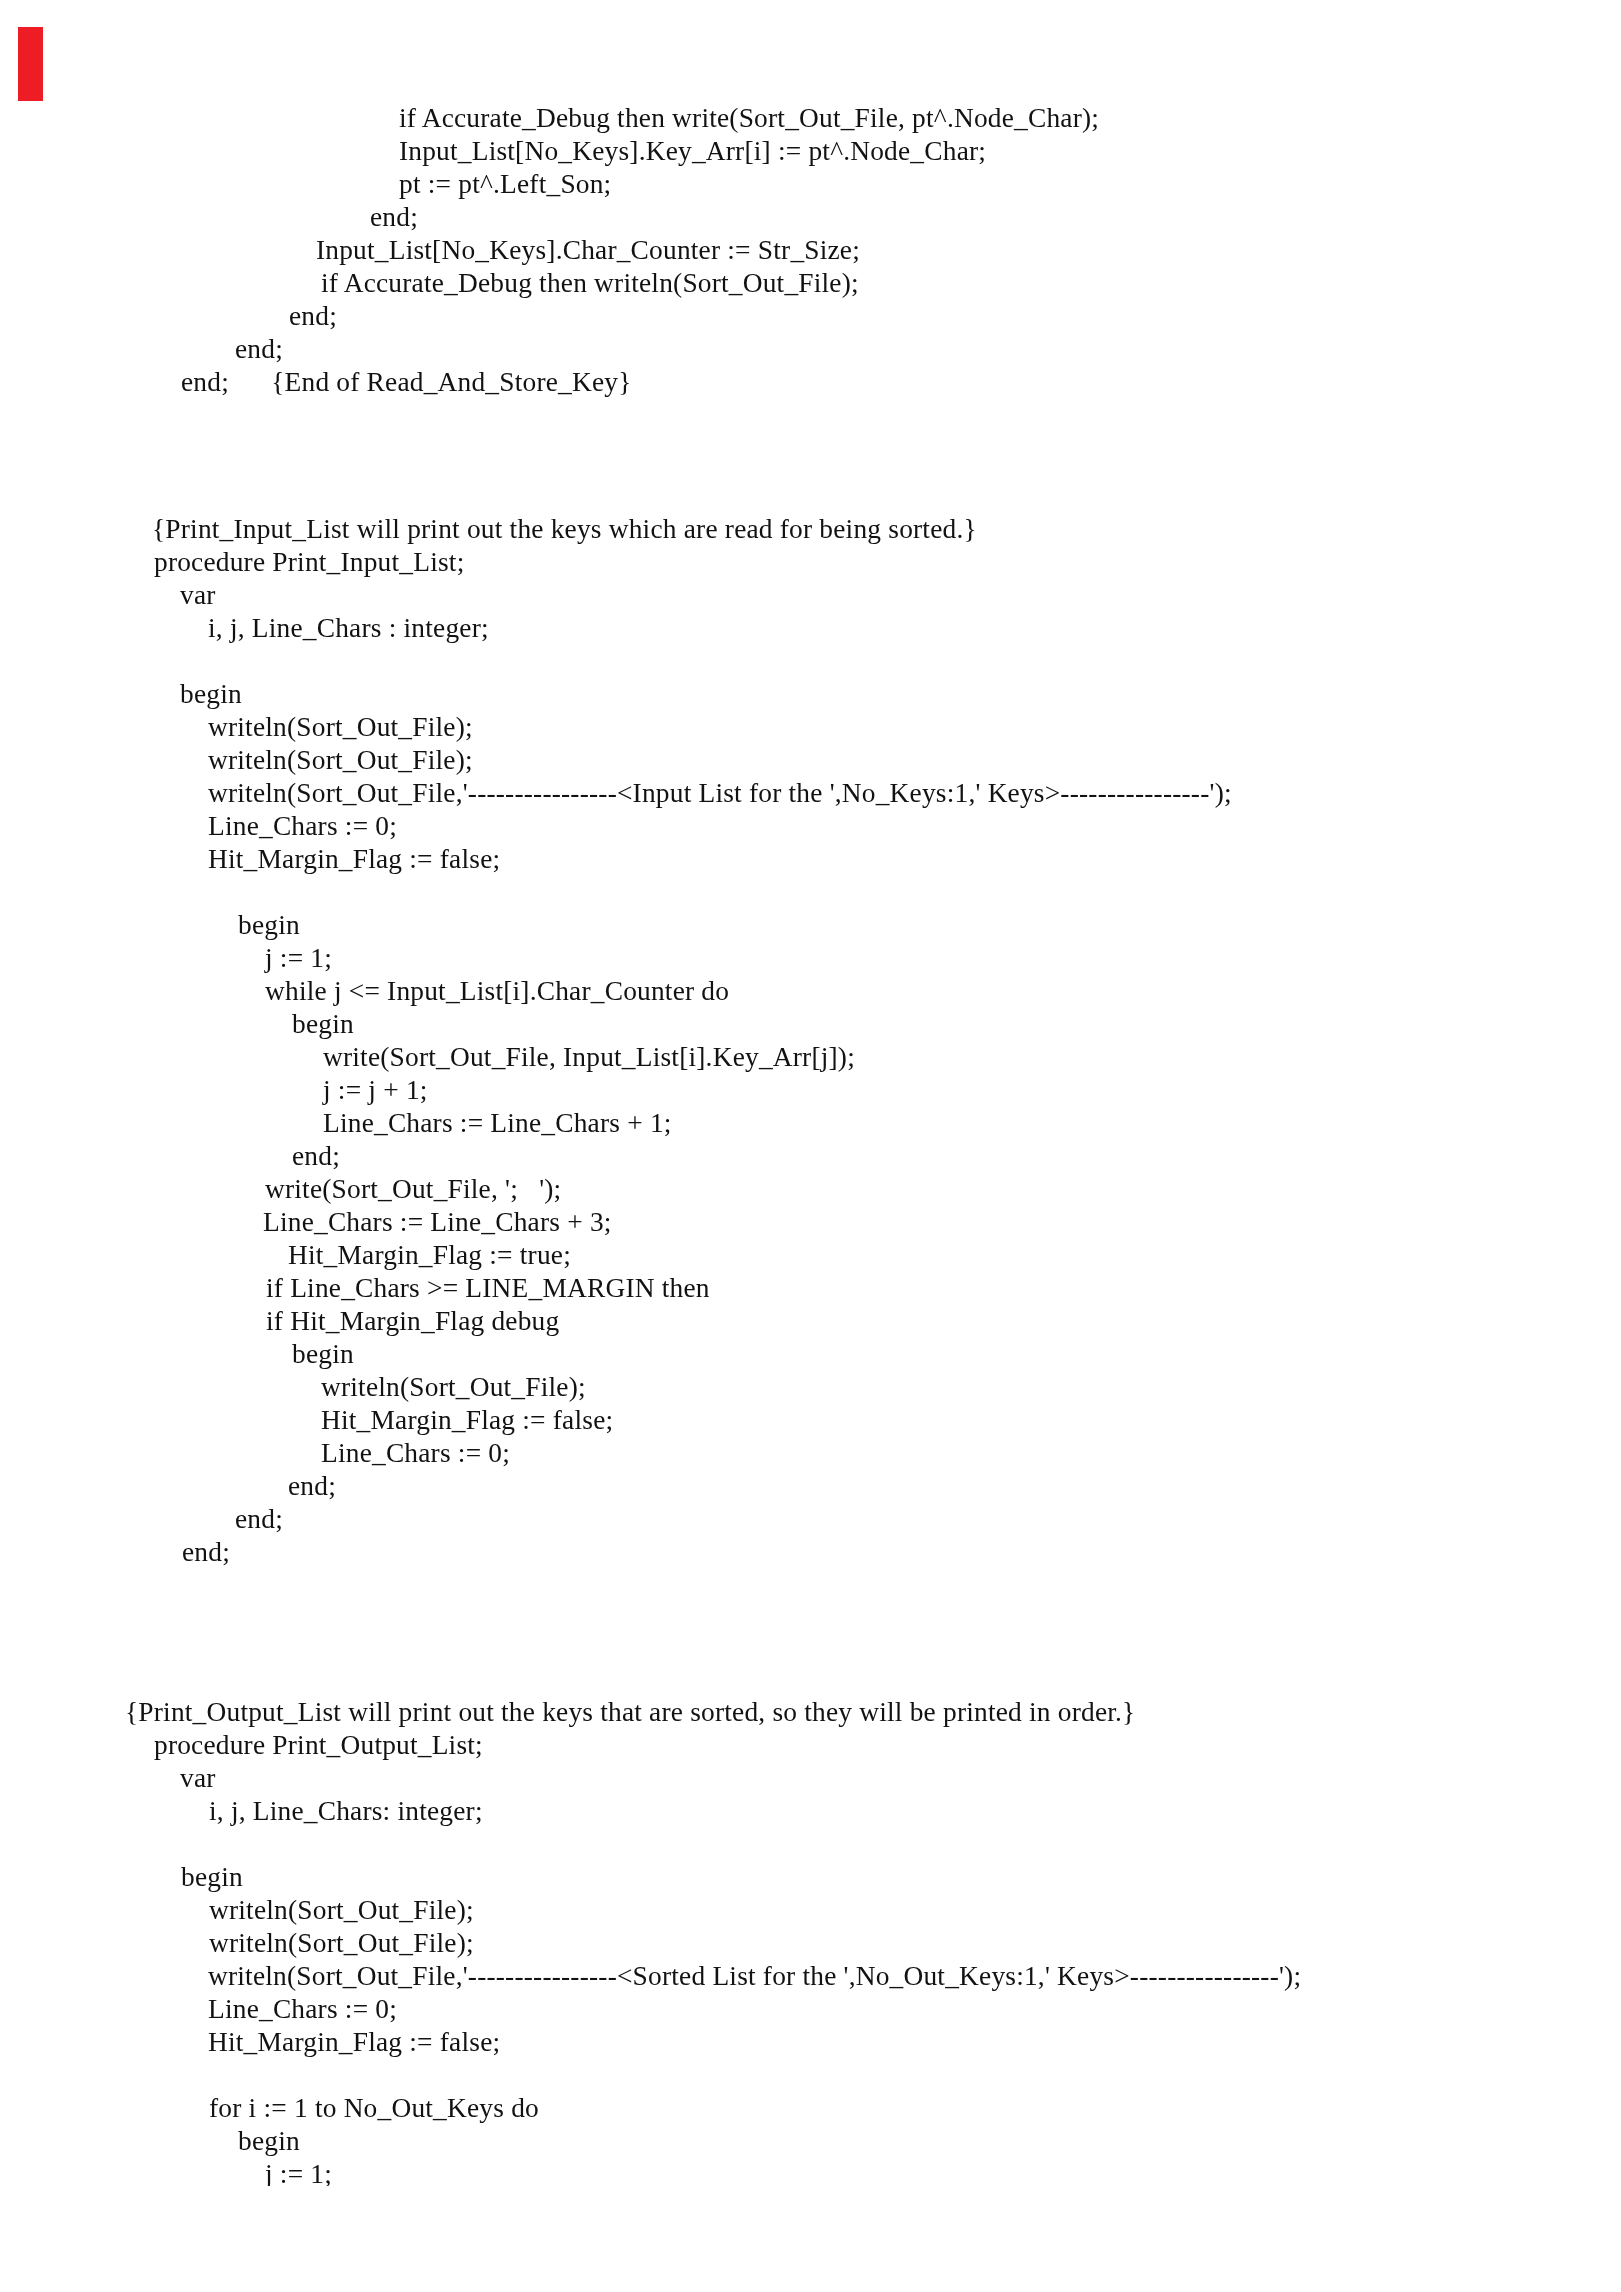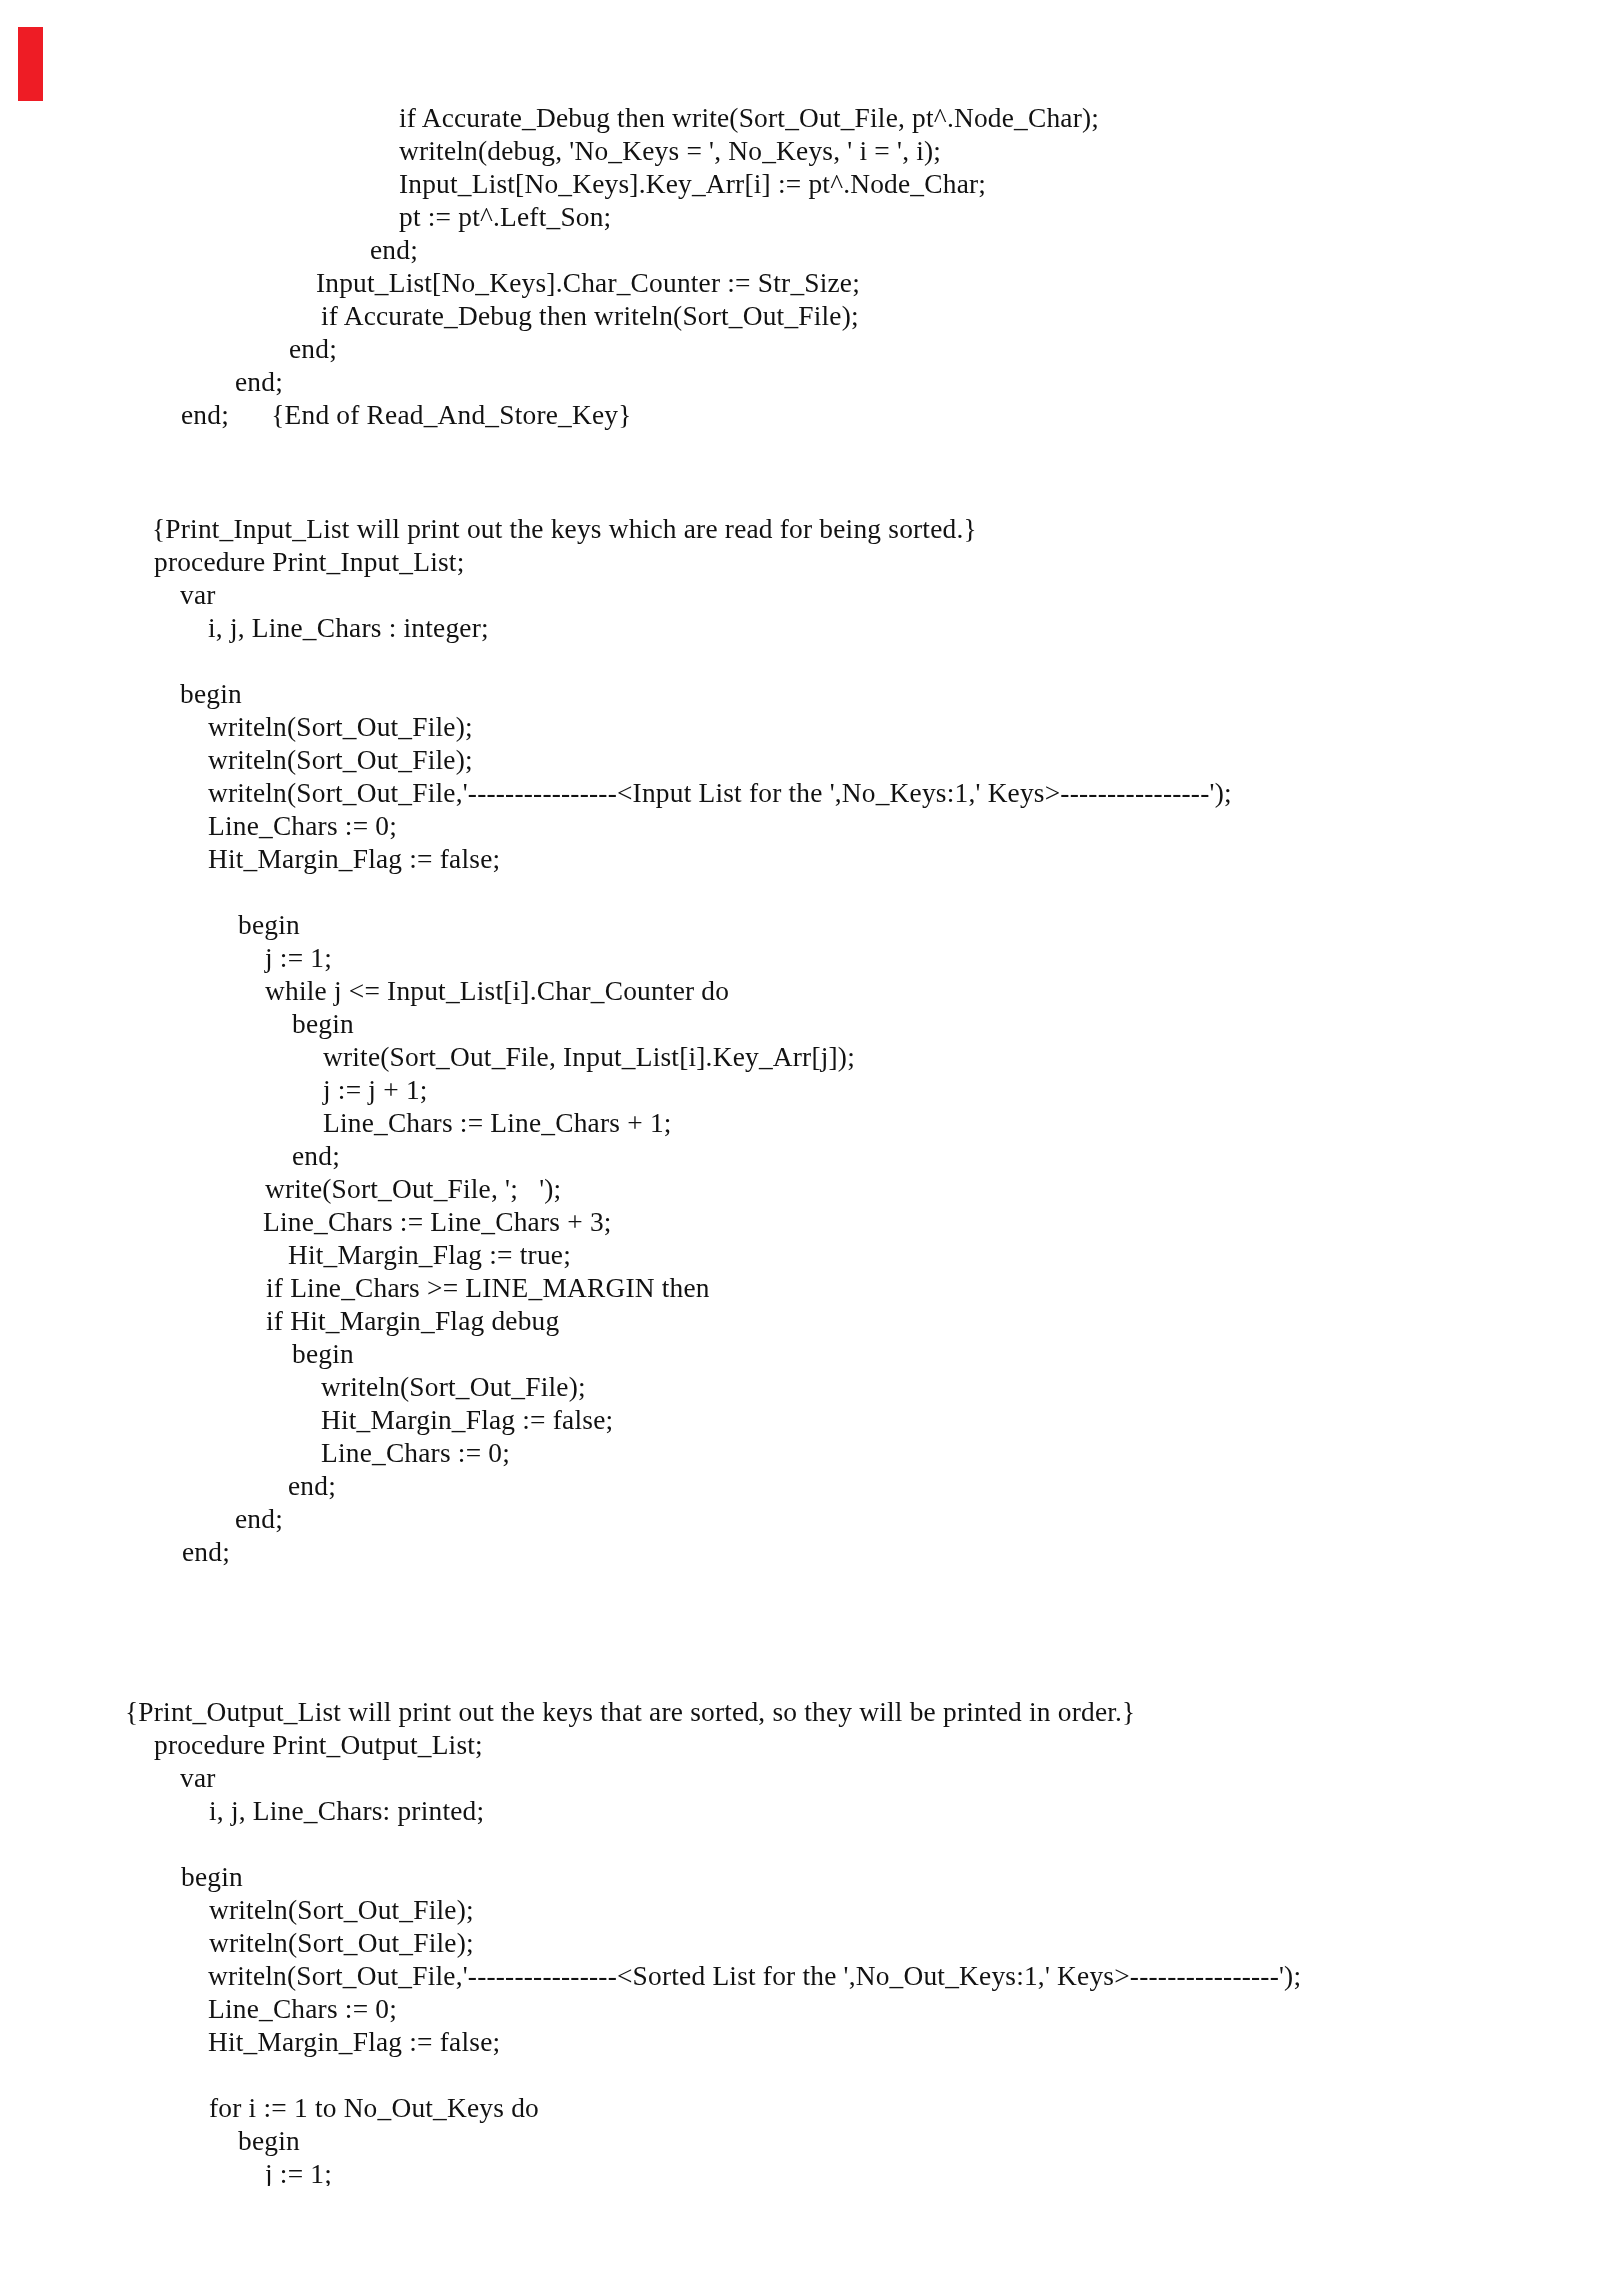--- a/index.html
+++ b/index.html
@@ -46,21 +46,20 @@
 </style>
 </head>
 <body>
 
 <div class="page" style="background: rgb(255, 255, 255); color: rgb(18, 18, 18);">
   <div id="red-artifact" class="artifact" style="background: rgb(238, 28, 37);"></div>
 
   <div id="code-blocks-root">
       <div class="code-block" style="top: 102px;">
         <div class="code-line" style="padding-left: 399px;">if Accurate_Debug then write(Sort_Out_File, pt^.Node_Char);</div>
-        <div class="code-line" style="padding-left: 399px;">writeln(debug, 'No_Keys = ', No_Keys, ' i = ', i);</div>
         <div class="code-line" style="padding-left: 399px;">Input_List[No_Keys].Key_Arr[i] := pt^.Node_Char;</div>
         <div class="code-line" style="padding-left: 399px;">pt := pt^.Left_Son;</div>
         <div class="code-line" style="padding-left: 370px;">end;</div>
         <div class="code-line" style="padding-left: 316px;">Input_List[No_Keys].Char_Counter := Str_Size;</div>
         <div class="code-line" style="padding-left: 321px;">if Accurate_Debug then writeln(Sort_Out_File);</div>
         <div class="code-line" style="padding-left: 289px;">end;</div>
         <div class="code-line" style="padding-left: 235px;">end;</div>
         <div class="code-line" style="padding-left: 181px;">end;      {End of Read_And_Store_Key}</div>
       </div>
       <div class="code-block" style="top: 513px;">
@@ -94,21 +93,21 @@
         <div class="code-line" style="padding-left: 321px;">Hit_Margin_Flag := false;</div>
         <div class="code-line" style="padding-left: 321px;">Line_Chars := 0;</div>
         <div class="code-line" style="padding-left: 288px;">end;</div>
         <div class="code-line" style="padding-left: 235px;">end;</div>
         <div class="code-line" style="padding-left: 182px;">end;</div>
       </div>
       <div class="code-block" style="top: 1696px;">
         <div class="code-line" style="padding-left: 125px;">{Print_Output_List will print out the keys that are sorted, so they will be printed in order.}</div>
         <div class="code-line" style="padding-left: 154px;">procedure Print_Output_List;</div>
         <div class="code-line" style="padding-left: 180px;">var</div>
-        <div class="code-line" style="padding-left: 209px;">i, j, Line_Chars: printed;</div>
+        <div class="code-line" style="padding-left: 209px;">i, j, Line_Chars: integer;</div>
         <div class="code-line" style="padding-left: 0px;"></div>
         <div class="code-line" style="padding-left: 181px;">begin</div>
         <div class="code-line" style="padding-left: 209px;">writeln(Sort_Out_File);</div>
         <div class="code-line" style="padding-left: 209px;">writeln(Sort_Out_File);</div>
         <div class="code-line" style="padding-left: 208px;">writeln(Sort_Out_File,'----------------&lt;Sorted List for the ',No_Out_Keys:1,' Keys&gt;----------------');</div>
         <div class="code-line" style="padding-left: 208px;">Line_Chars := 0;</div>
         <div class="code-line" style="padding-left: 208px;">Hit_Margin_Flag := false;</div>
         <div class="code-line" style="padding-left: 0px;"></div>
         <div class="code-line" style="padding-left: 209px;">for i := 1 to No_Out_Keys do</div>
         <div class="code-line" style="padding-left: 238px;">begin</div>

